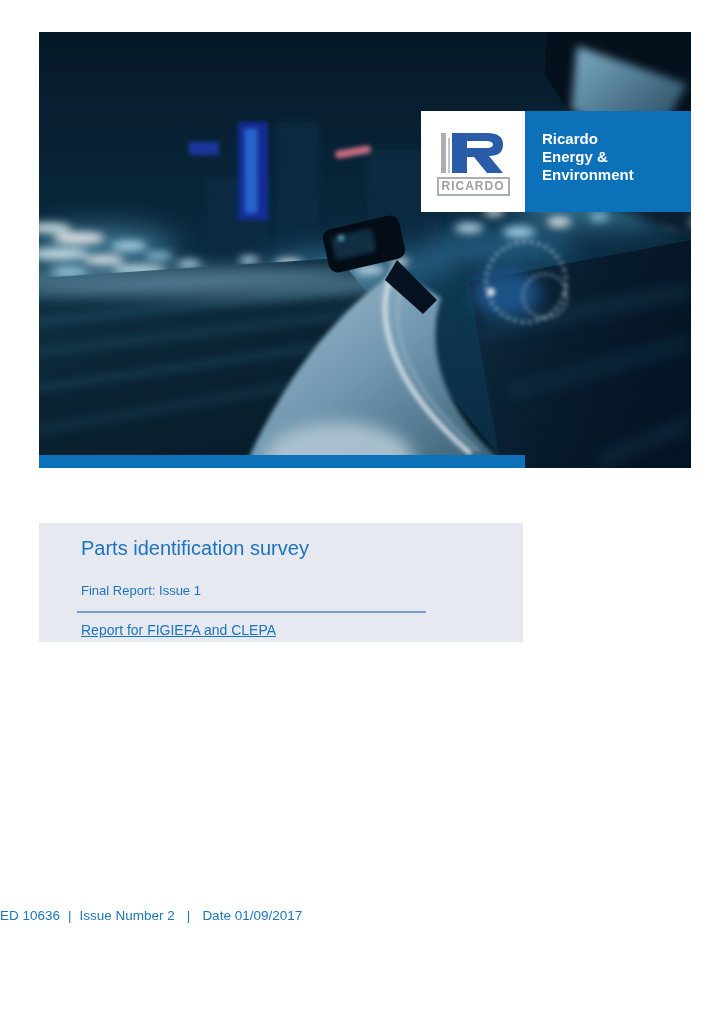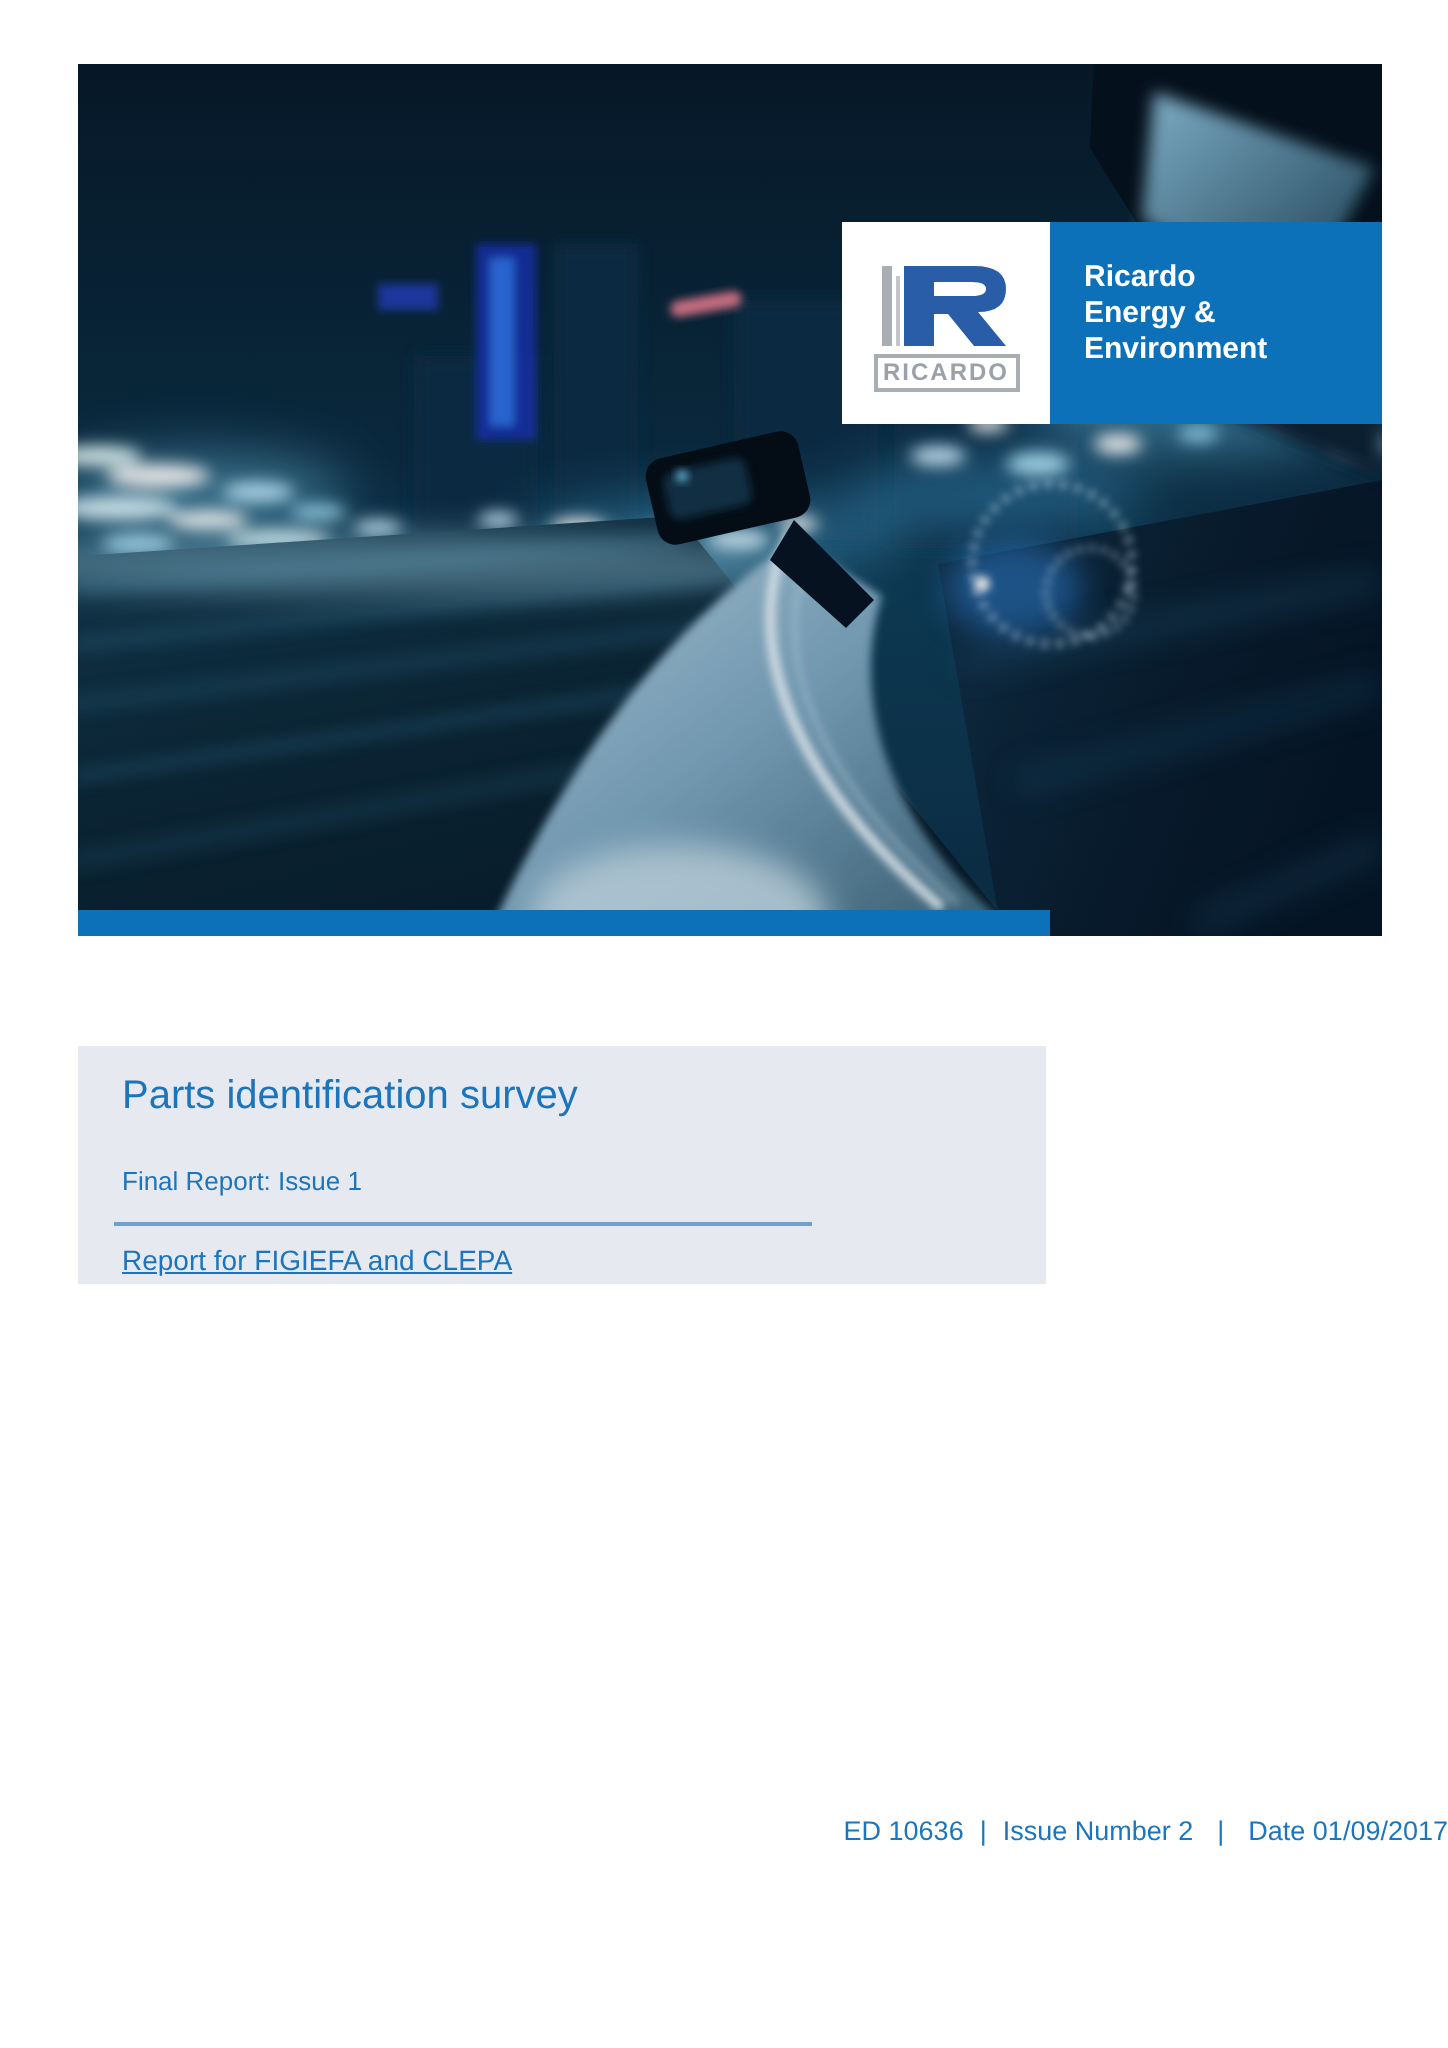--- a/index.html
+++ b/index.html
@@ -41,35 +41,35 @@
   }
   .logo-blue{
     width:166px;height:101px;background:#0d71ba;
     color:#ffffff;font-weight:bold;font-size:15px;line-height:18px;
     padding:19px 0 0 17px;
   }
   
   .title-block{
     position:absolute;left:39px;top:523px;width:484px;height:119px;
     background:#e6eaf0;color:#1b74bc;
-    padding:13px 0 0 22px;
+    padding:13px 0 0 42px;
   }
   .report-title{
     margin:0;font-size:20px;font-weight:normal;color:#1b74bc;line-height:24px;
   }
   .report-subtitle{margin-top:23px;font-size:13px;}
   .divider{
     margin:13px 0 0 -4px;width:349px;height:0;
     border:none;border-top:2px solid #70a0cb;
   }
   .client-line{margin-top:9px;font-size:14px;text-decoration:underline;}
   
   .doc-footer{
     position:absolute;left:0;top:908px;width:724px;
-    text-align:right;color:#1c76bd;font-size:13.5px;
+    text-align:left;color:#1c76bd;font-size:13.5px;
   }
   .doc-footer .sep{margin:0 8px;}
   .doc-footer .sep.wide{margin:0 12px;}
 </style>
 </head>
 <body>
 
 <div class="page">
 
   <div class="hero">

